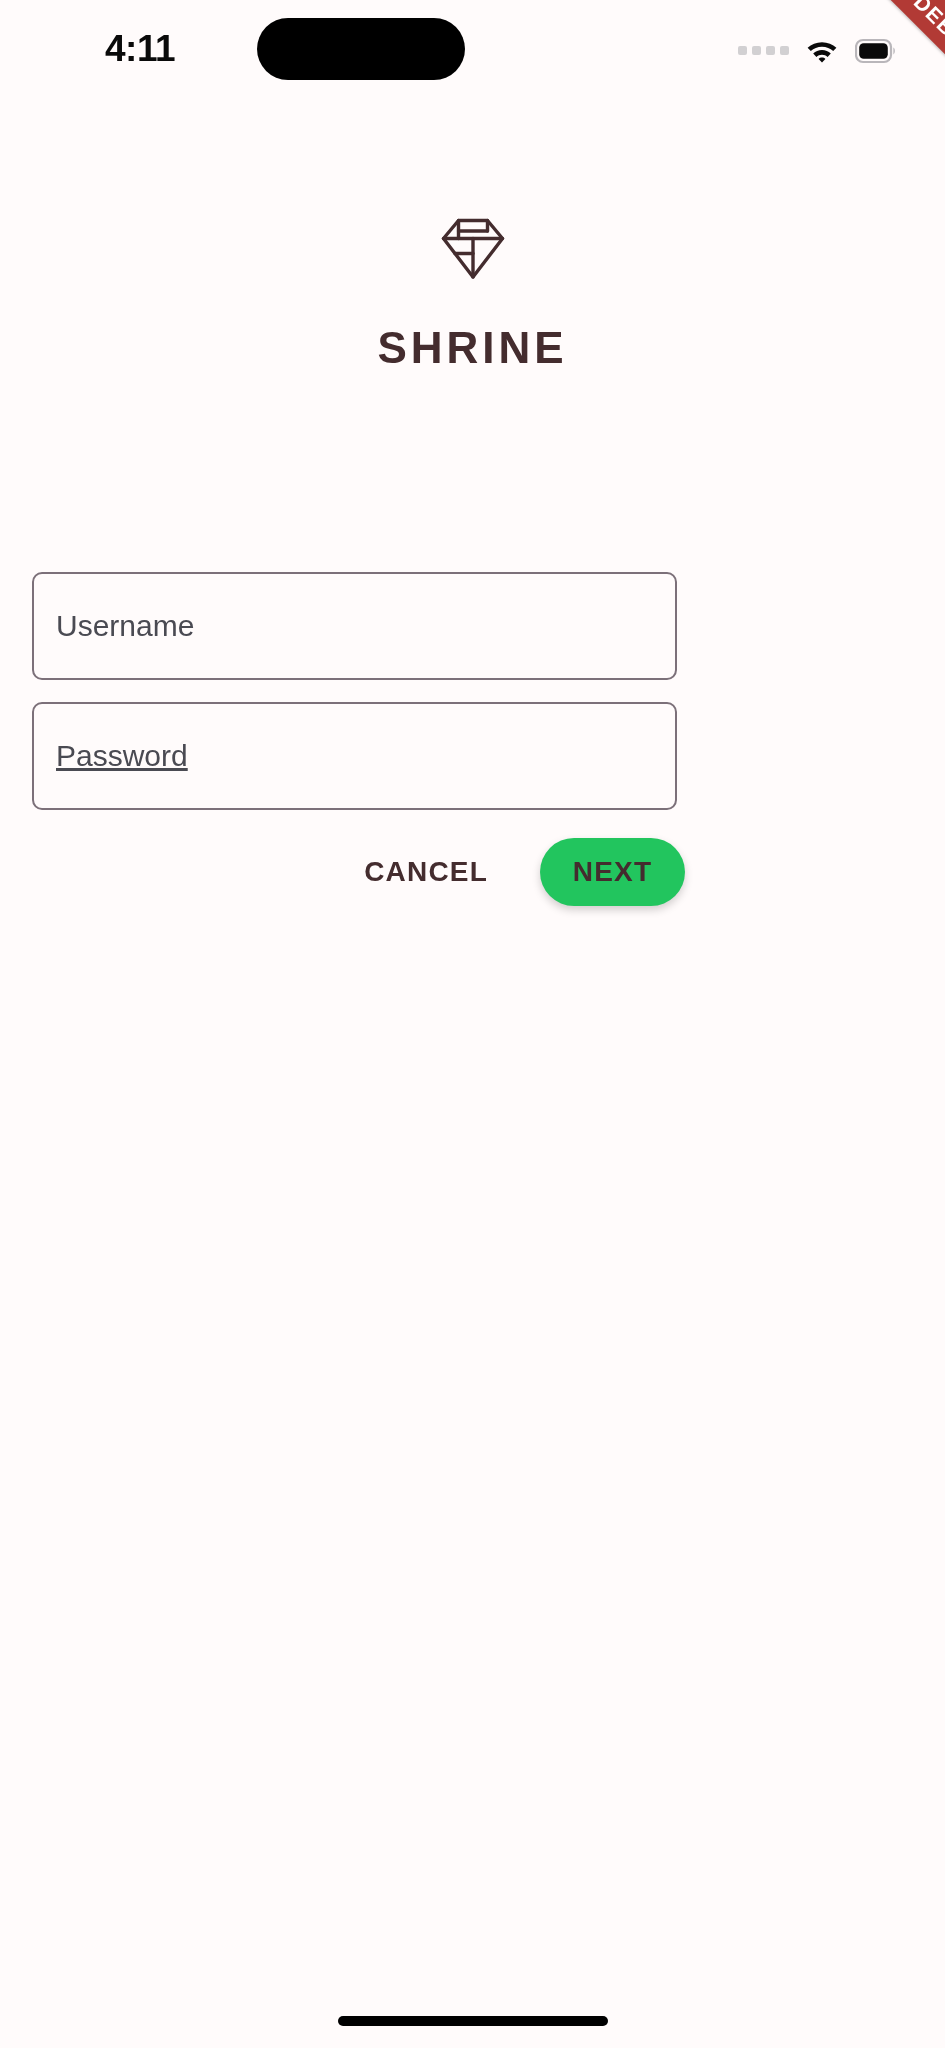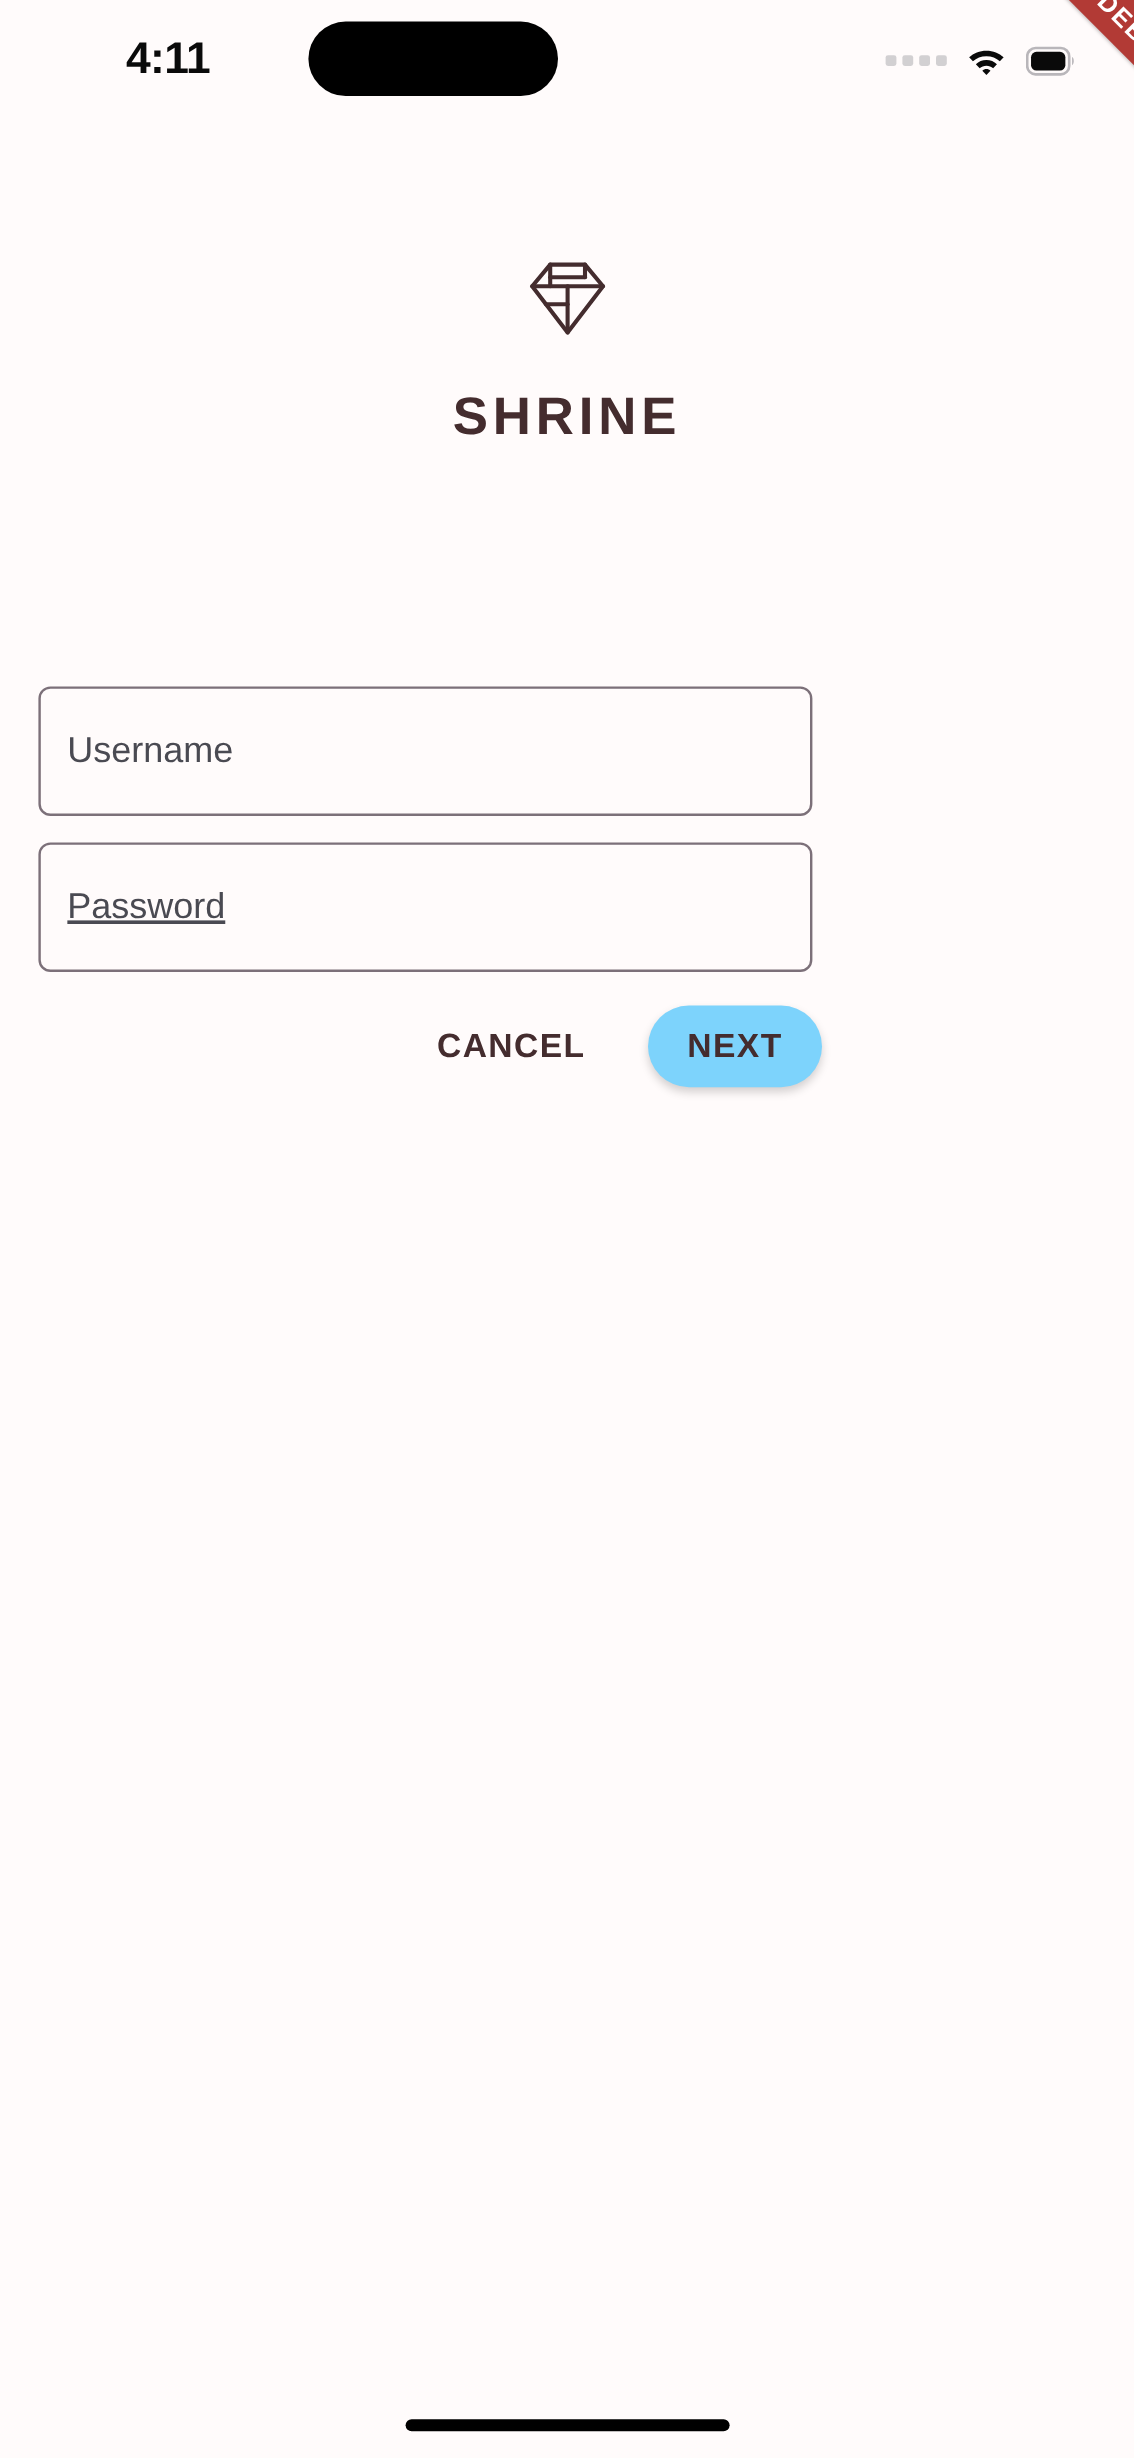--- a/index.html
+++ b/index.html
@@ -162,21 +162,21 @@
     color: #442C2E;
     font-size: 28px;
     font-weight: 700;
     letter-spacing: 1.2px;
     padding: 18px 26px;
     cursor: pointer;
     font-family: "Liberation Sans", sans-serif;
   }
   .btn-next {
     margin-left: 26px;
-    background: #7dd3fc;
+    background: #22c55e;
     border: none;
     color: #442C2E;
     font-size: 28px;
     font-weight: 700;
     letter-spacing: 1.2px;
     width: 145px;
     height: 68px;
     border-radius: 34px;
     cursor: pointer;
     box-shadow: 0 4px 8px rgba(0,0,0,0.18);

